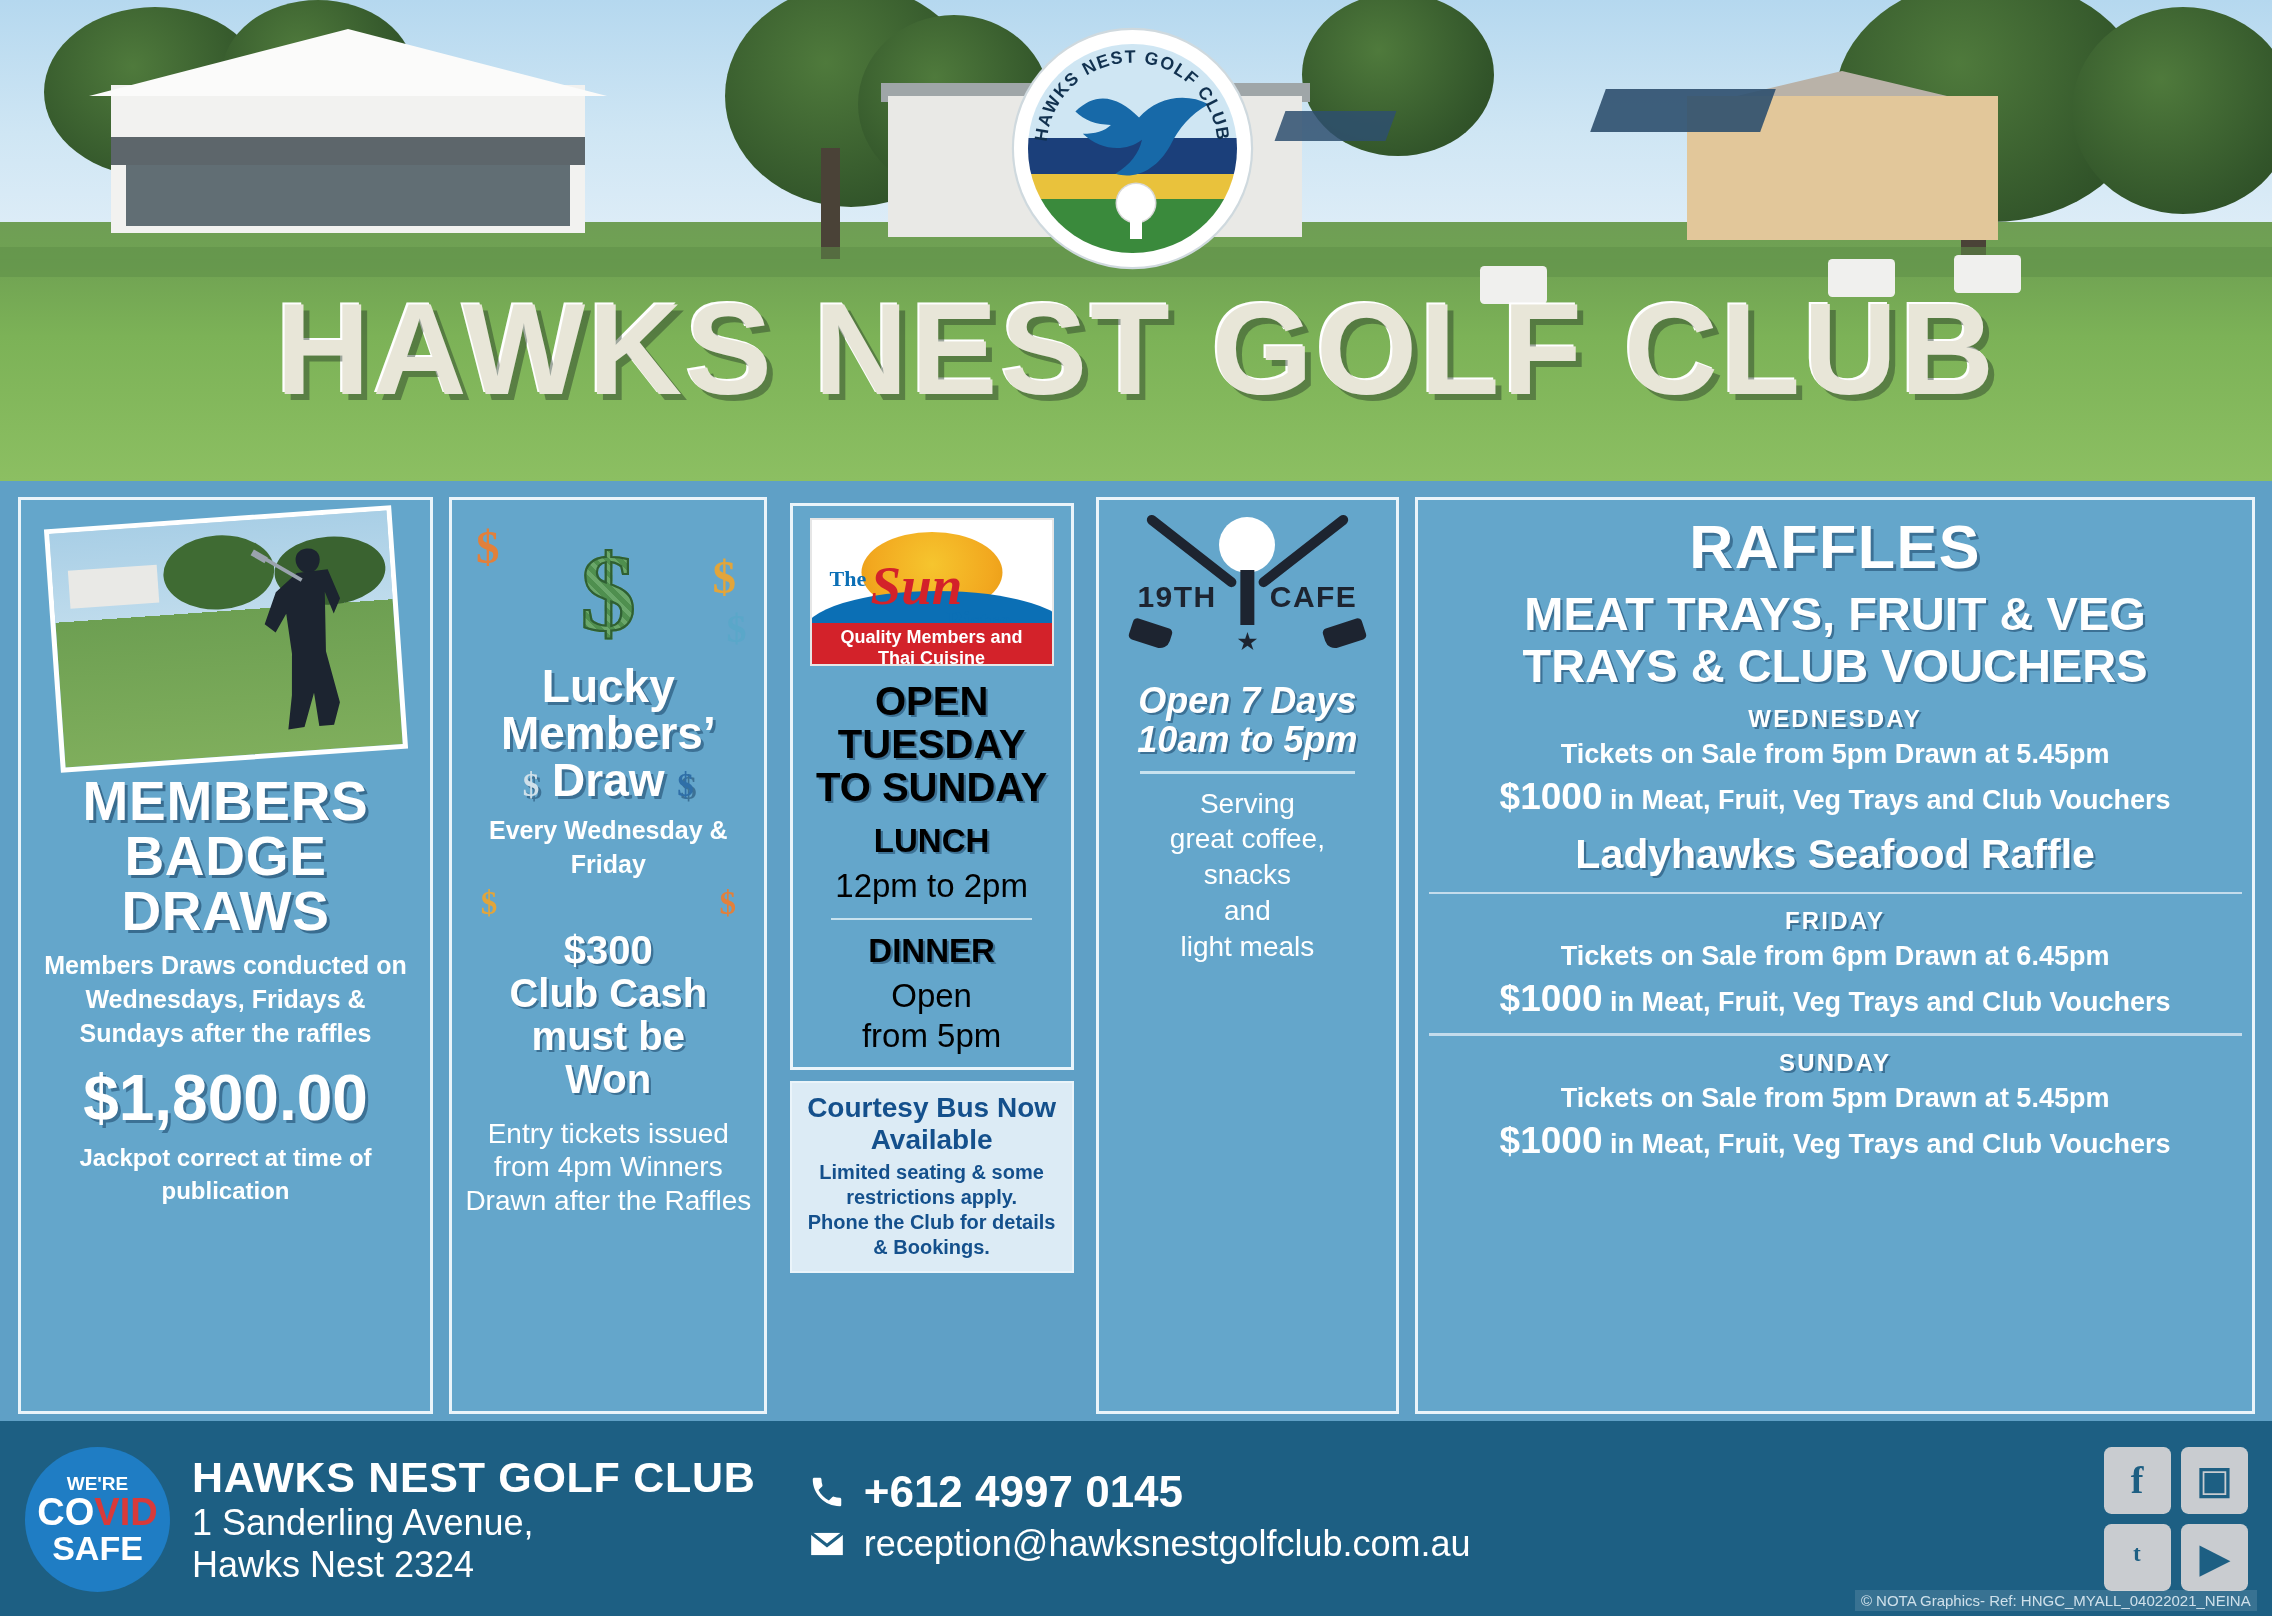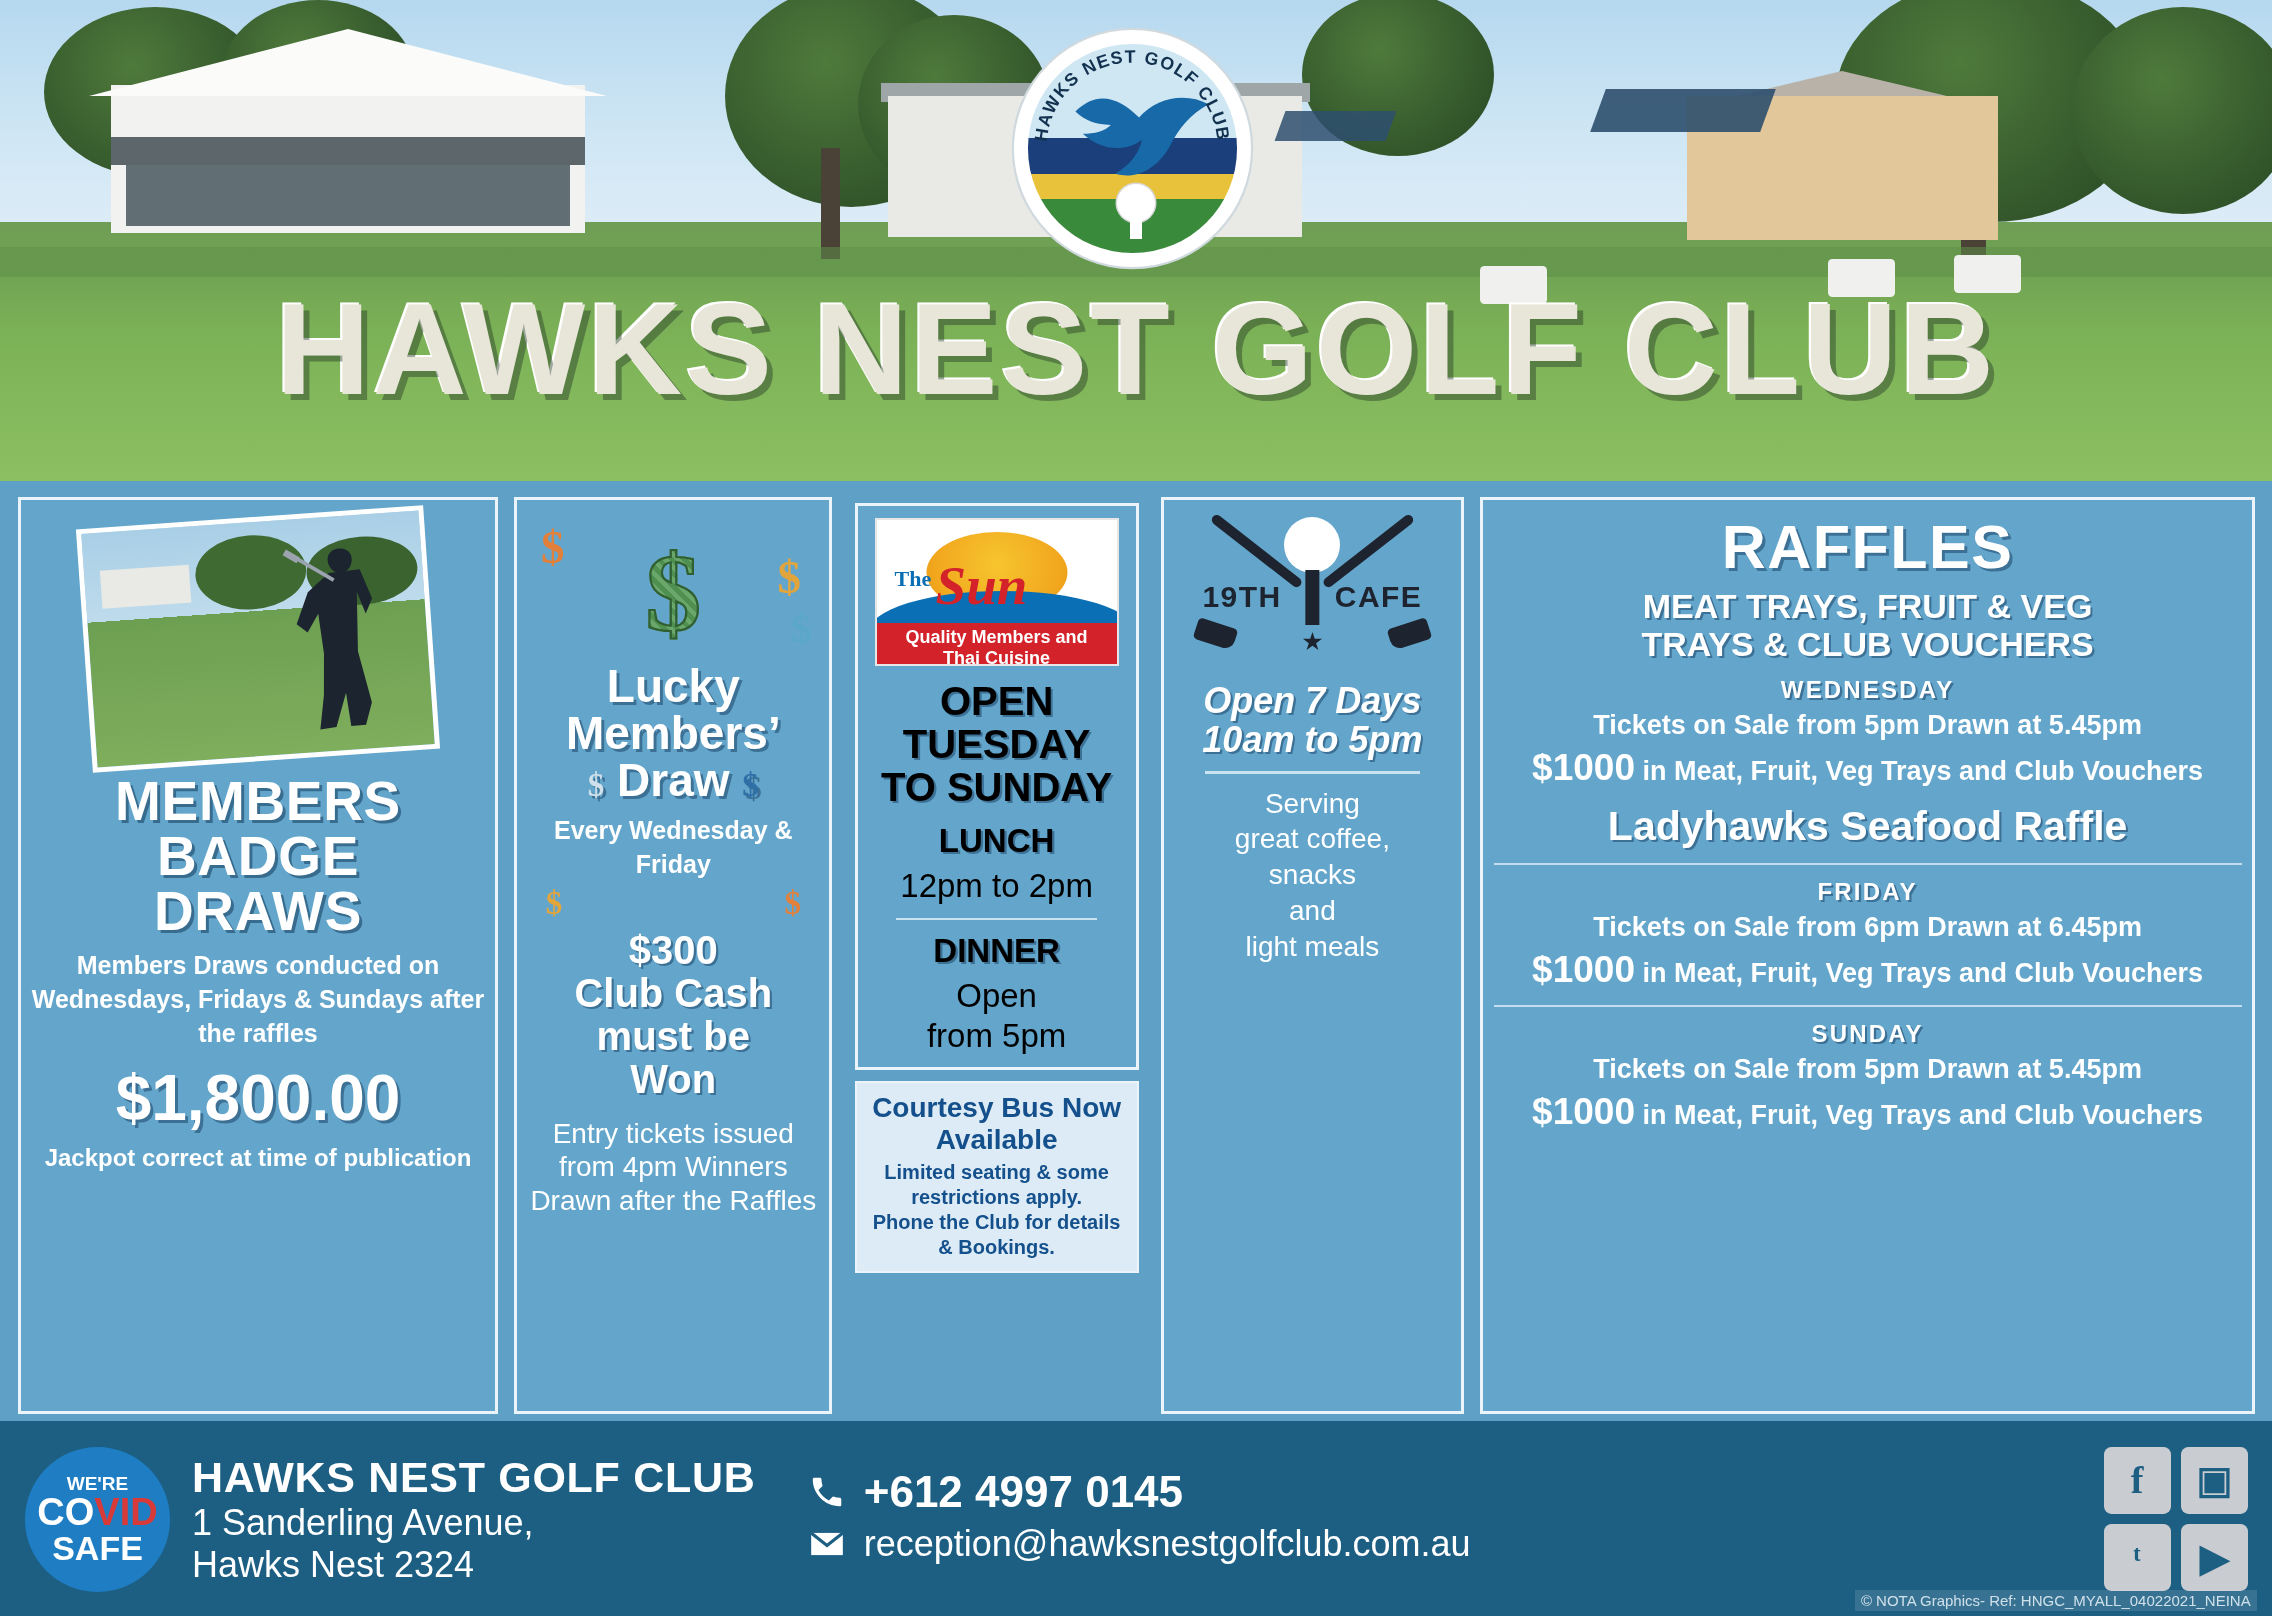--- a/index.html
+++ b/index.html
@@ -128,21 +128,21 @@
     padding:16.3px 18px 7.4px 18px;
     display:flex; gap:16.3px;
   }
   .panel{
     background:#64a6cb;
     border:3.7px solid #eaf4fa;
     padding:12px 10.4px;
     display:flex; flex-direction:column; align-items:center;
     color:#ffffff;
   }
-  .p-members{ width:480px; }
+  .p-members{ width:415px; }
   .p-lucky{ width:318px; }
   .p-bistro{ width:296px; border:none; background:transparent; padding:6px; }
   .p-cafe{ width:303px; }
   .p-raffles{ flex:1; }
 
   .bistro-box{
     background:#64a6cb; border:3.7px solid #eaf4fa; padding:12px 10.4px;
     display:flex; flex-direction:column; align-items:center; width:100%;
   }
   .courtesy{
@@ -277,21 +277,21 @@
   .cafe-19{ position:absolute; left:12px; top:68px; font-size:30px; font-weight:bold; color:#1d2430; letter-spacing:1.5px;}
   .cafe-word{ position:absolute; right:12px; top:68px; font-size:30px; font-weight:bold; color:#1d2430; letter-spacing:1.5px;}
   .cafe-star{ position:absolute; left:50%; top:115px; transform:translateX(-50%); font-size:25px; color:#1d2430;}
 
   
   .raf-title{
     font-size:61px; font-weight:bold; text-align:center; letter-spacing:1.5px;
     text-shadow:3px 3px 0 rgba(20,60,95,.5);
   }
   .raf-sub{
-    font-size:34px; font-weight:bold; text-align:center; line-height:1.1; margin-top:6px;
+    font-size:47px; font-weight:bold; text-align:center; line-height:1.1; margin-top:6px;
     text-shadow:2.2px 2.2px 0 rgba(20,60,95,.5);
   }
   .raf-day{
     font-size:24px; font-weight:bold; text-align:right; letter-spacing:2.2px; margin-top:13.3px;
     text-shadow:2.2px 2.2px 0 rgba(20,60,95,.5);
   }
   .raf-line{ font-size:27px; font-weight:bold; text-align:center; margin-top:6px; }
   .raf-amt{ font-size:27px; font-weight:bold; text-align:center; margin-top:6px; }
   .raf-amt .amt{ font-size:37px; }
   .raf-lady{

